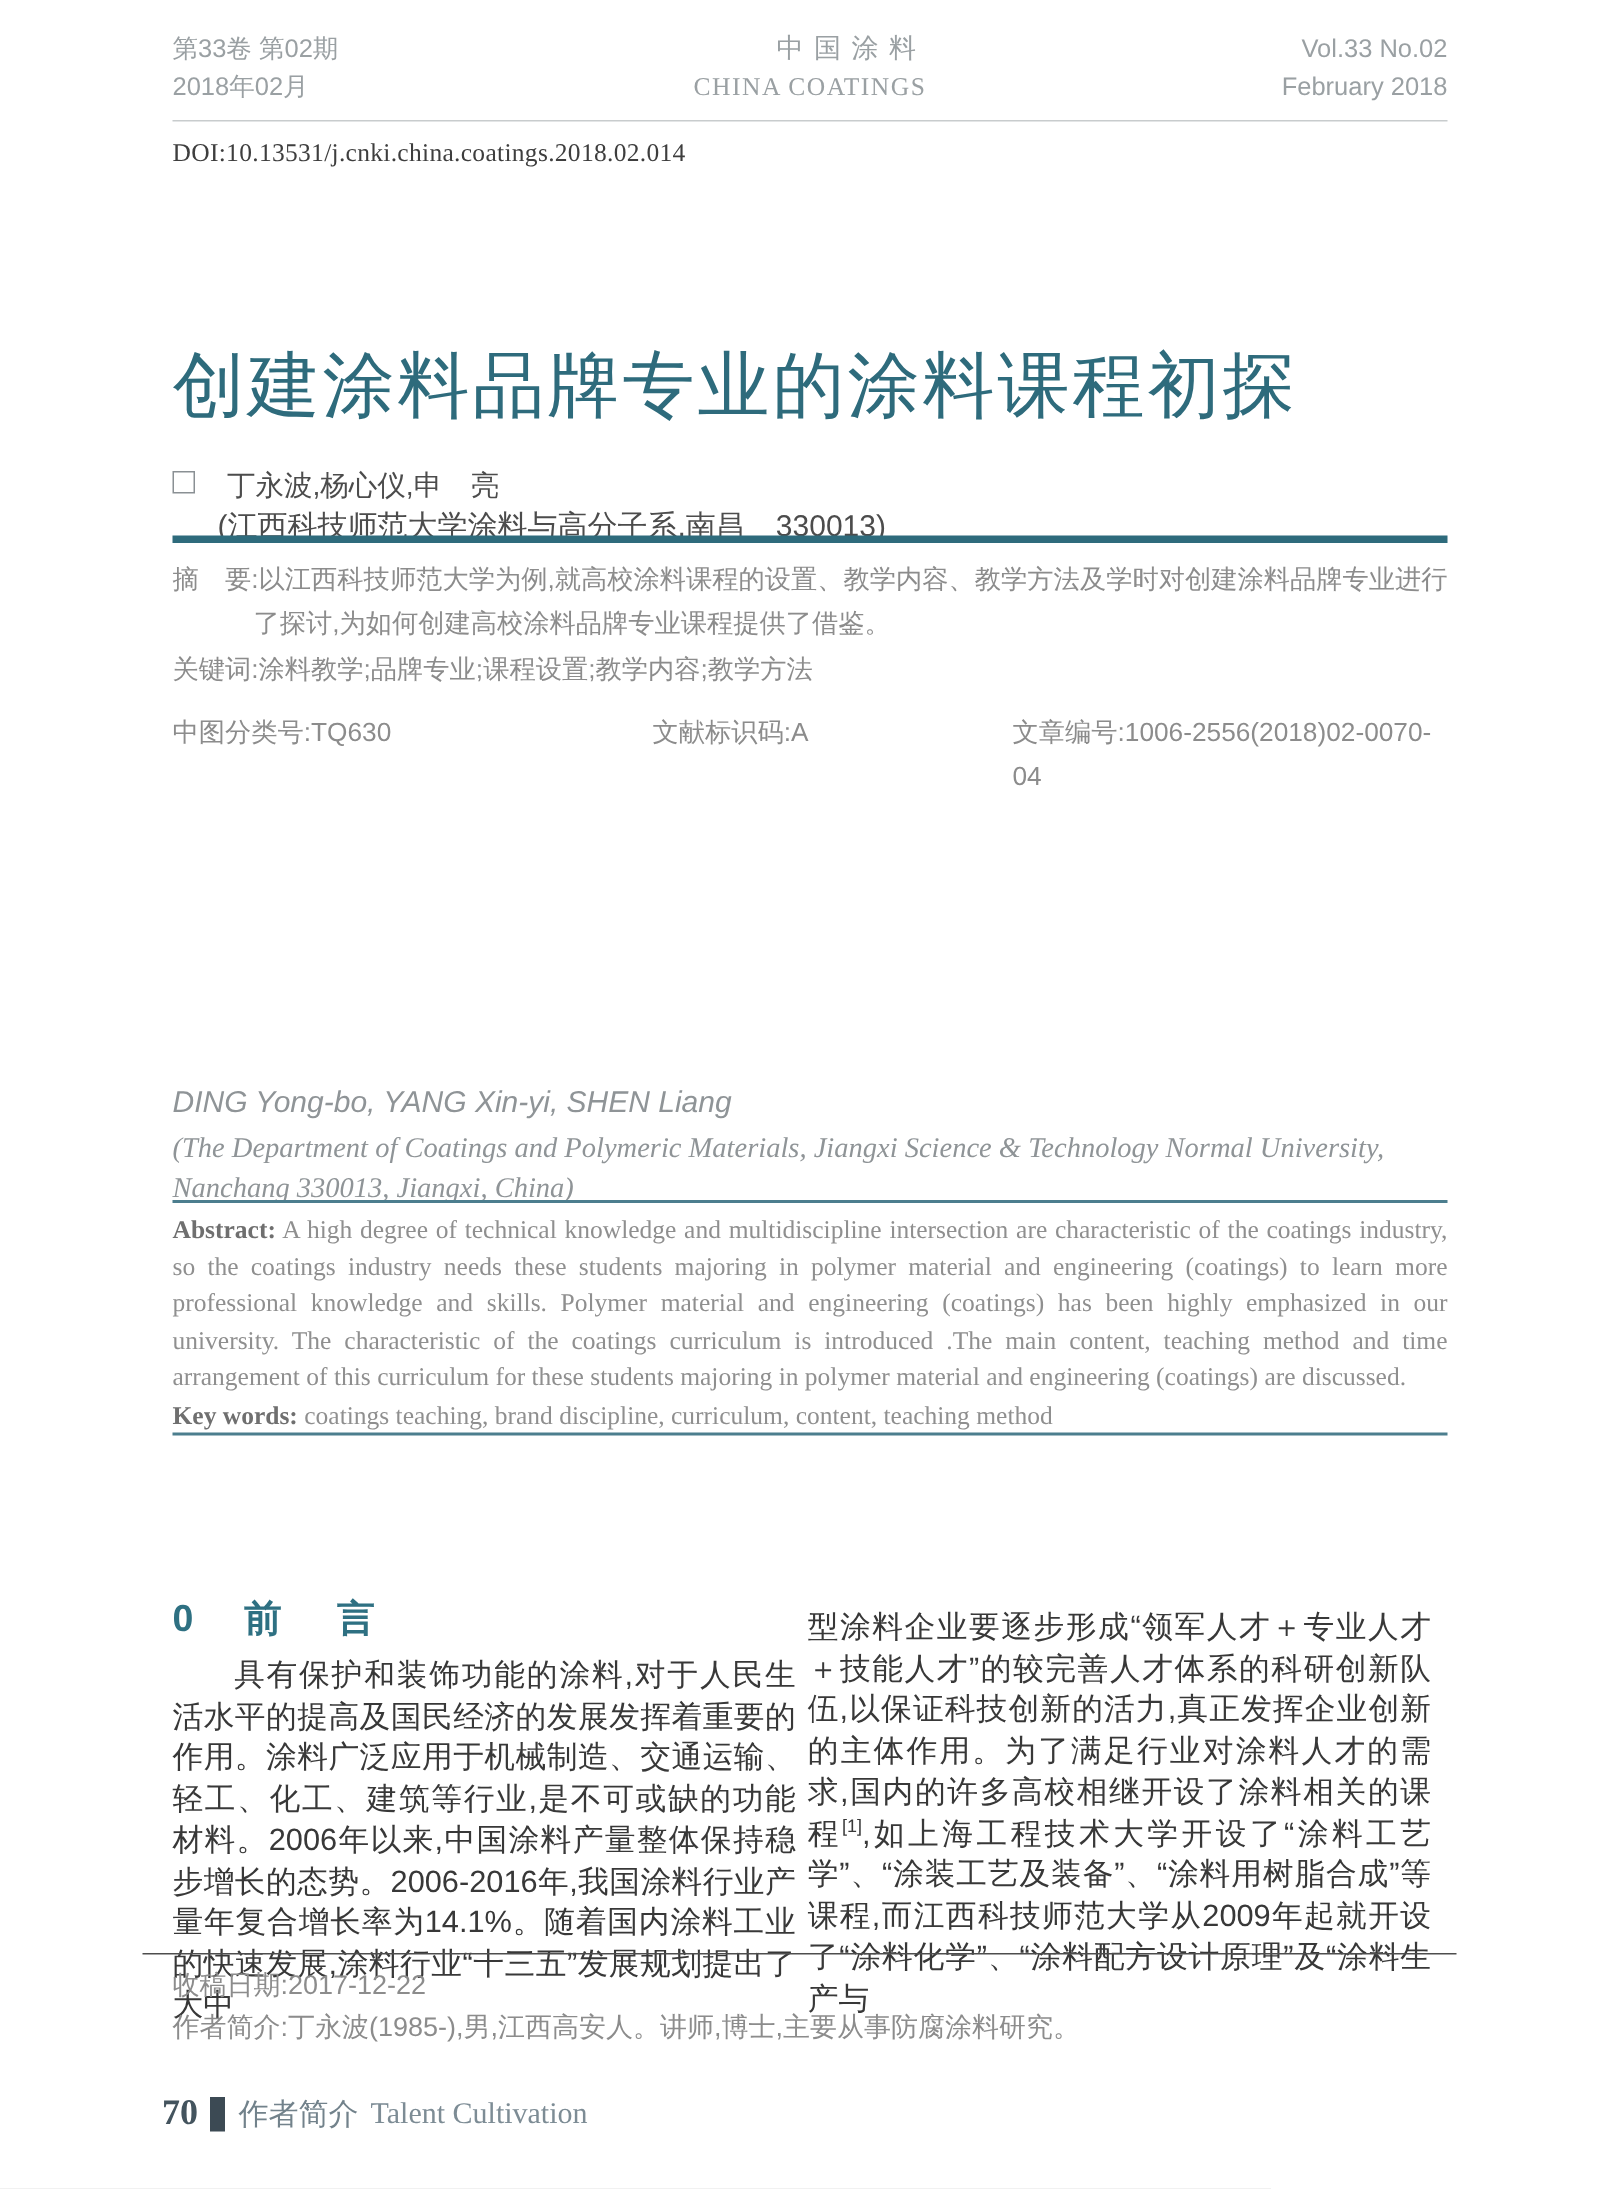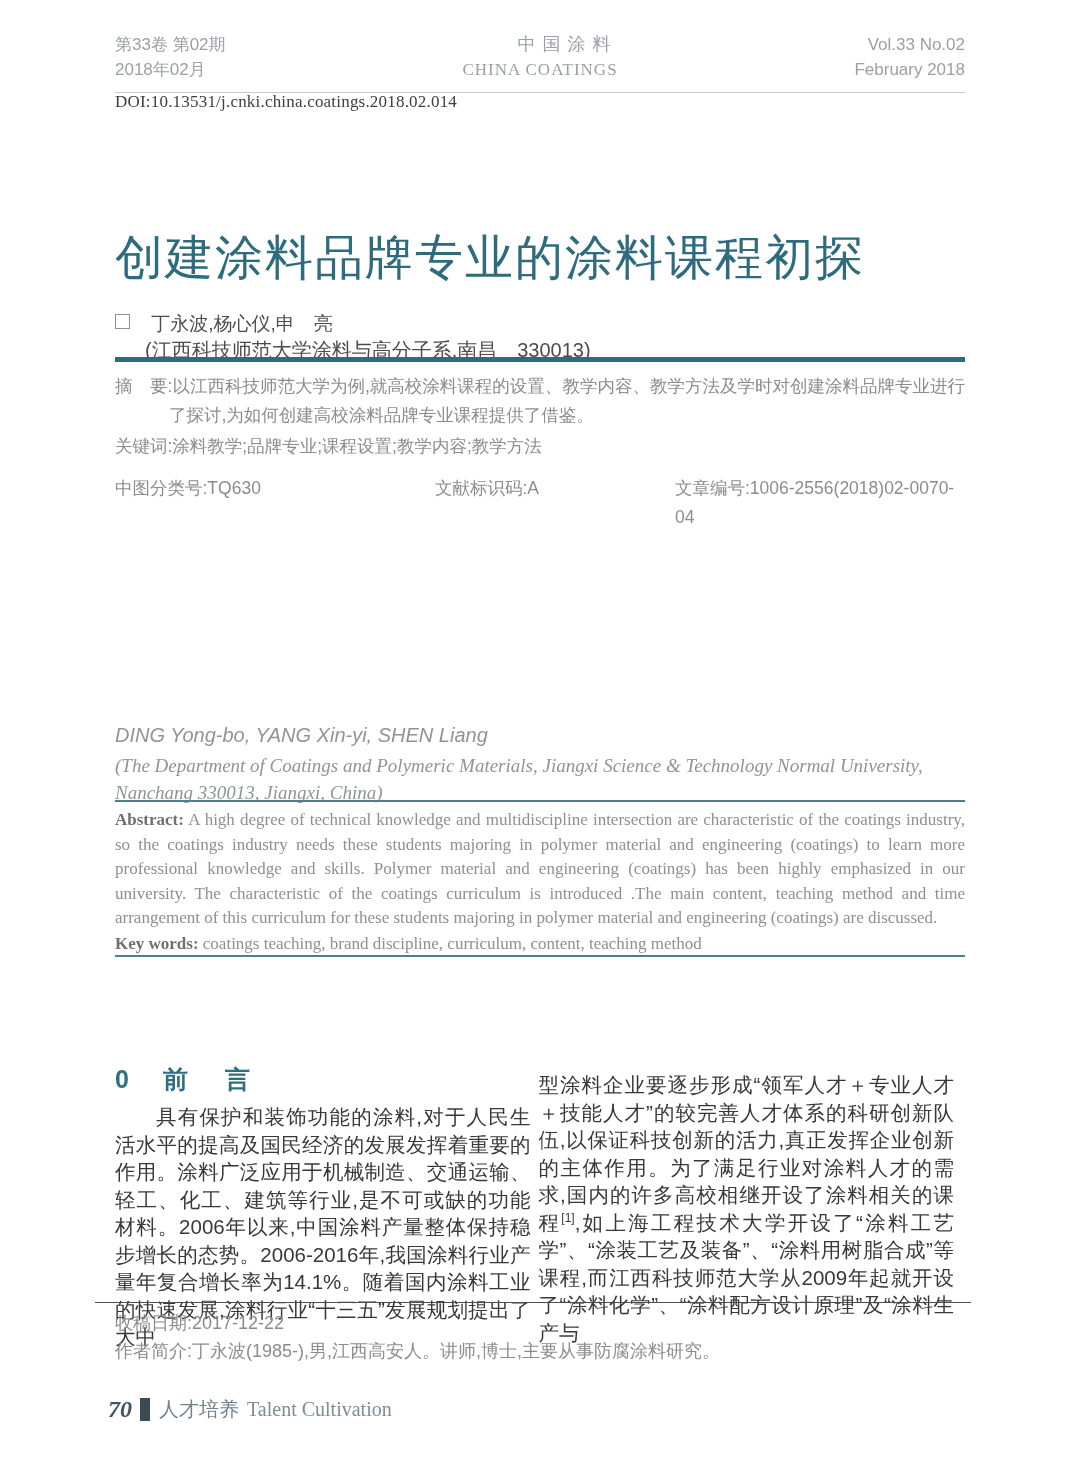--- a/index.html
+++ b/index.html
@@ -8,21 +8,21 @@
     width:1075px;height:1459px;
     margin:0 auto;
     background:#ffffff;
     overflow:hidden;
     font-family:"Liberation Sans",sans-serif;
     color:#3a3a3a;
   }
   .abs{position:absolute;left:115px;right:110px;}
 
   
-  .masthead{top:32px;display:flex;justify-content:space-between;align-items:flex-start;
+  .masthead{top:20px;display:flex;justify-content:space-between;align-items:flex-start;
     padding-bottom:10px;border-bottom:1px solid #c8cccd;color:#9aa0a3;font-size:17px;line-height:25px;}
   .mast-center{text-align:right;font-family:Liberation Serif, serif;}
   .mast-center .cn{letter-spacing:7px;font-size:18px;}
   .mast-center .en{letter-spacing:1px;}
   .mast-right{text-align:right;}
   .doi{top:92px;font-family:"Liberation Serif",serif;font-size:17px;color:#3e3e3e;letter-spacing:0.2px;}
 
   
   .title-cn{top:226px;margin:0;font-size:48px;font-weight:normal;color:#2e6b7c;
     letter-spacing:2px;line-height:64px;white-space:nowrap;}
@@ -68,21 +68,21 @@
   .col-right{padding-top:7px;}
   sup.ref{font-size:12px;line-height:0;}
 
   
   .foot-rule{position:absolute;left:95px;right:104px;top:1302px;border-top:1.5px solid #4e4e4e;}
   .footnotes{top:1310px;color:#8c8c8c;font-size:18px;line-height:27px;}
   .footnotes div{margin:0 0 1px 0;}
 
   
   .page-footer{position:absolute;left:108px;top:1396px;display:flex;align-items:center;}
-  .pg-no{font-family:"Liberation Serif",serif;font-style:italic;font-weight:bold;
+  .pg-no{font-family:"Liberation Serif",serif;font-weight:bold;
     font-size:24px;color:#44545e;}
   .pg-bar{display:inline-block;width:10px;height:23px;background:#3c4a54;margin:0 9px 0 8px;}
   .pg-cn{font-family:"Liberation Serif",serif;font-size:20px;color:#72828b;margin-right:8px;}
   .pg-en{font-family:"Liberation Serif",serif;font-size:20px;color:#7d8c95;}
 </style>
 </head>
 <body>
 
 <div class="page">
 
@@ -159,17 +159,17 @@
 
   <div class="foot-rule"></div>
   <section class="abs footnotes">
     <div>收稿日期:2017-12-22</div>
     <div>作者简介:丁永波(1985-),男,江西高安人。讲师,博士,主要从事防腐涂料研究。</div>
   </section>
 
   <footer class="page-footer">
     <span class="pg-no">70</span>
     <span class="pg-bar"></span>
-    <span class="pg-cn">人才培养</span>
+    <span class="pg-cn">作者简介</span>
     <span class="pg-en">Talent Cultivation</span>
   </footer>
 
 </div>
 
 </body></html>

